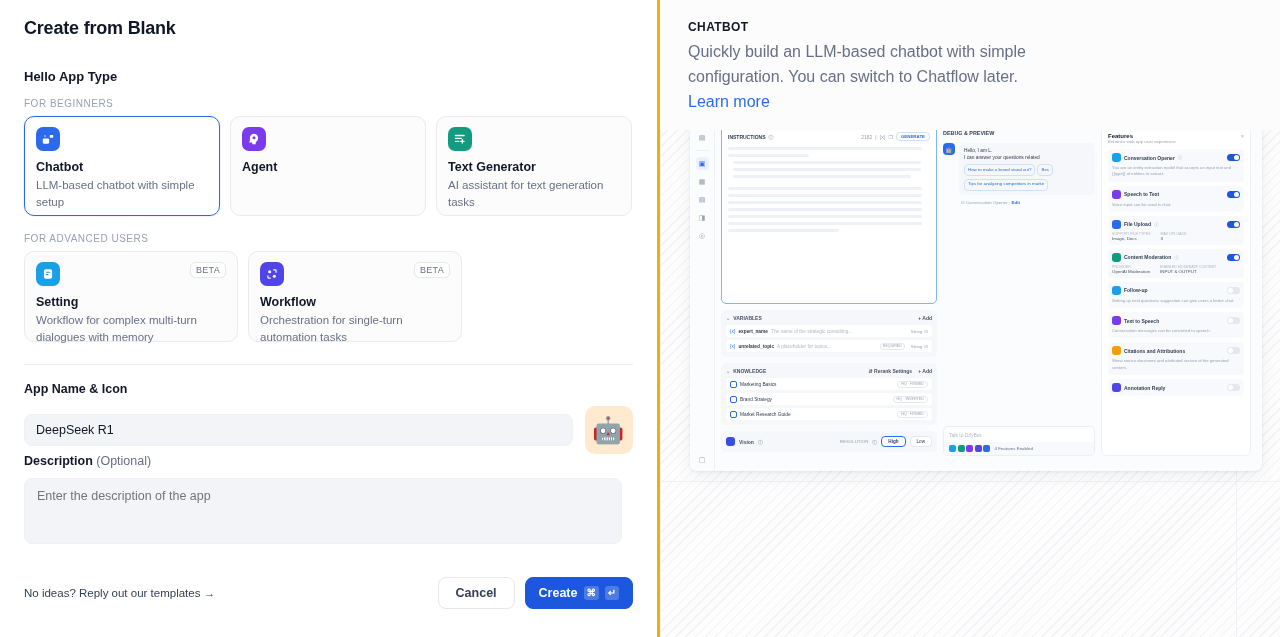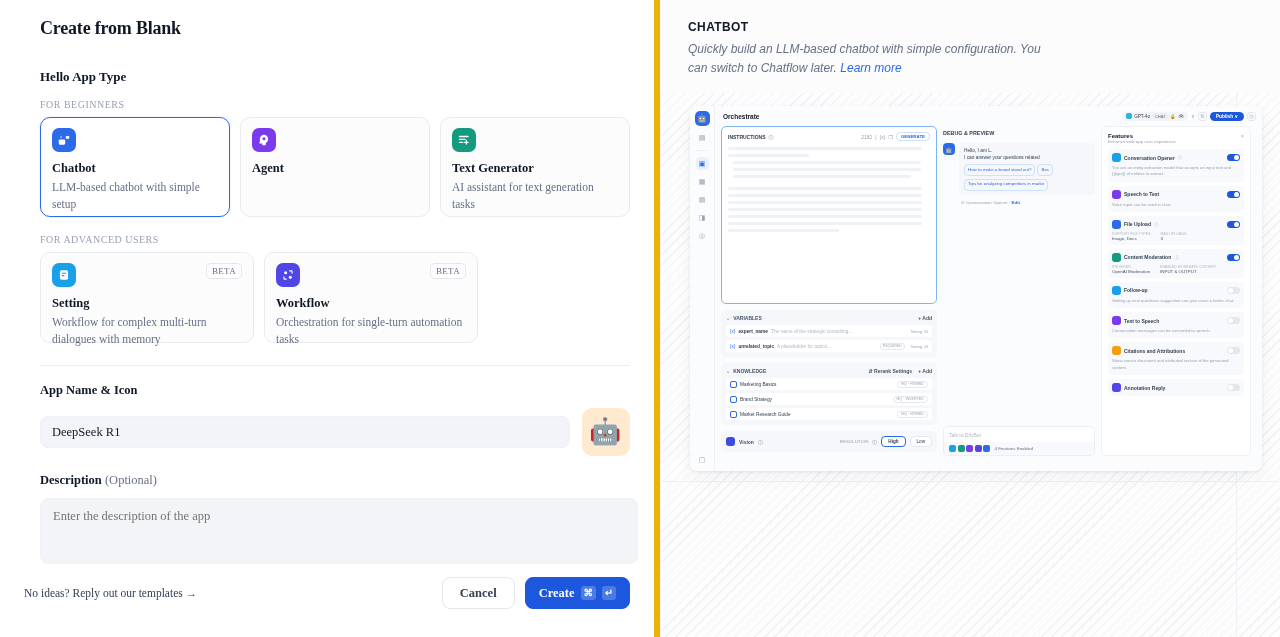--- a/index.html
+++ b/index.html
@@ -9,24 +9,23 @@
     background: #ffffff;
     overflow: hidden;
     -webkit-font-smoothing: antialiased;
   }
   .app { display: flex; width: 1280px; height: 637px; position: relative; }
 
   
   .left {
     width: 660px; height: 637px;
     background: #ffffff;
-    padding: 14px 24px 0 40px;
+    padding: 14px 24px 0 24px;
     position: relative;
-    border-right: 6px solid #eab308;
-    font-family: Liberation Serif, serif;
+    border-right: 3px solid #eab308;
   }
   .page-title {
     font-size: 18px; font-weight: 700; color: #101828;
     letter-spacing: -0.2px; margin-bottom: 30px; margin-top: 4px;
   }
   .section-title {
     font-size: 13px; font-weight: 600; color: #101828; margin-bottom: 14px;
   }
   .group-label {
     font-size: 10px; font-weight: 500; color: #98a2b3;
@@ -109,21 +108,21 @@
     width: 620px; height: 637px; position: relative; background: #fcfcfd;
     overflow: hidden;
   }
   .right-head {
     padding: 20px 28px 16px 28px; background: #fcfcfd; position: relative; z-index: 3;
   }
   .right-kicker {
     font-size: 12px; font-weight: 700; color: #101828;
     letter-spacing: 0.4px; margin-bottom: 6px;
   }
-  .right-sub { font-size: 12px; color: #667085; line-height: 1.55; max-width: 360px; font-style: italic; }
+  .right-sub { font-size: 16px; color: #667085; line-height: 1.55; max-width: 360px; }
   .learn-more { color: #2b6beb; cursor: pointer; }
   .close-btn {
     position: absolute; top: 0px; right: 8px; width: 34px; height: 34px;
     border-radius: 9px; background: #f2f4f7;
     display: flex; align-items: center; justify-content: center; cursor: pointer;
   }
   .hatch {
     position: absolute; left: 0; top: 86px; width: 620px; height: 551px;
     background-image: repeating-linear-gradient(
       -45deg, #f1f2f5 0 1px, transparent 1px 7px);
@@ -372,21 +371,21 @@
     </div>
 
     <div class="divider"></div>
 
     <div style="margin-top:17px" class="field-label">App Name &amp; Icon</div>
     <div class="name-row">
       <input class="name-input" value="DeepSeek R1" style="">
       <div class="app-avatar">🤖</div>
     </div>
 
-    <div style="margin-top:17px" class="field-label">
+    <div style="" class="field-label">
       <span>Description</span>
       <span class="optional">(Optional)</span>
     </div>
     <textarea class="desc-box" placeholder="Enter the description of the app" style=""></textarea>
 
     <div class="footer">
       <span class="templates-link">No ideas? Reply out our templates  →</span>
       <div class="footer-btns">
         <div class="btn btn-cancel">Cancel</div>
         <div class="btn btn-create">

